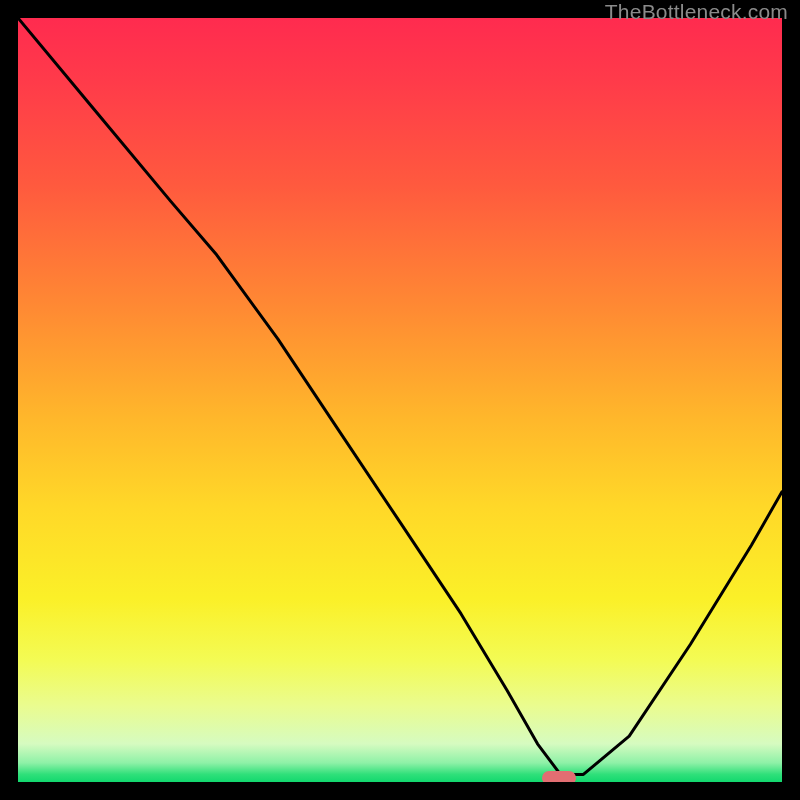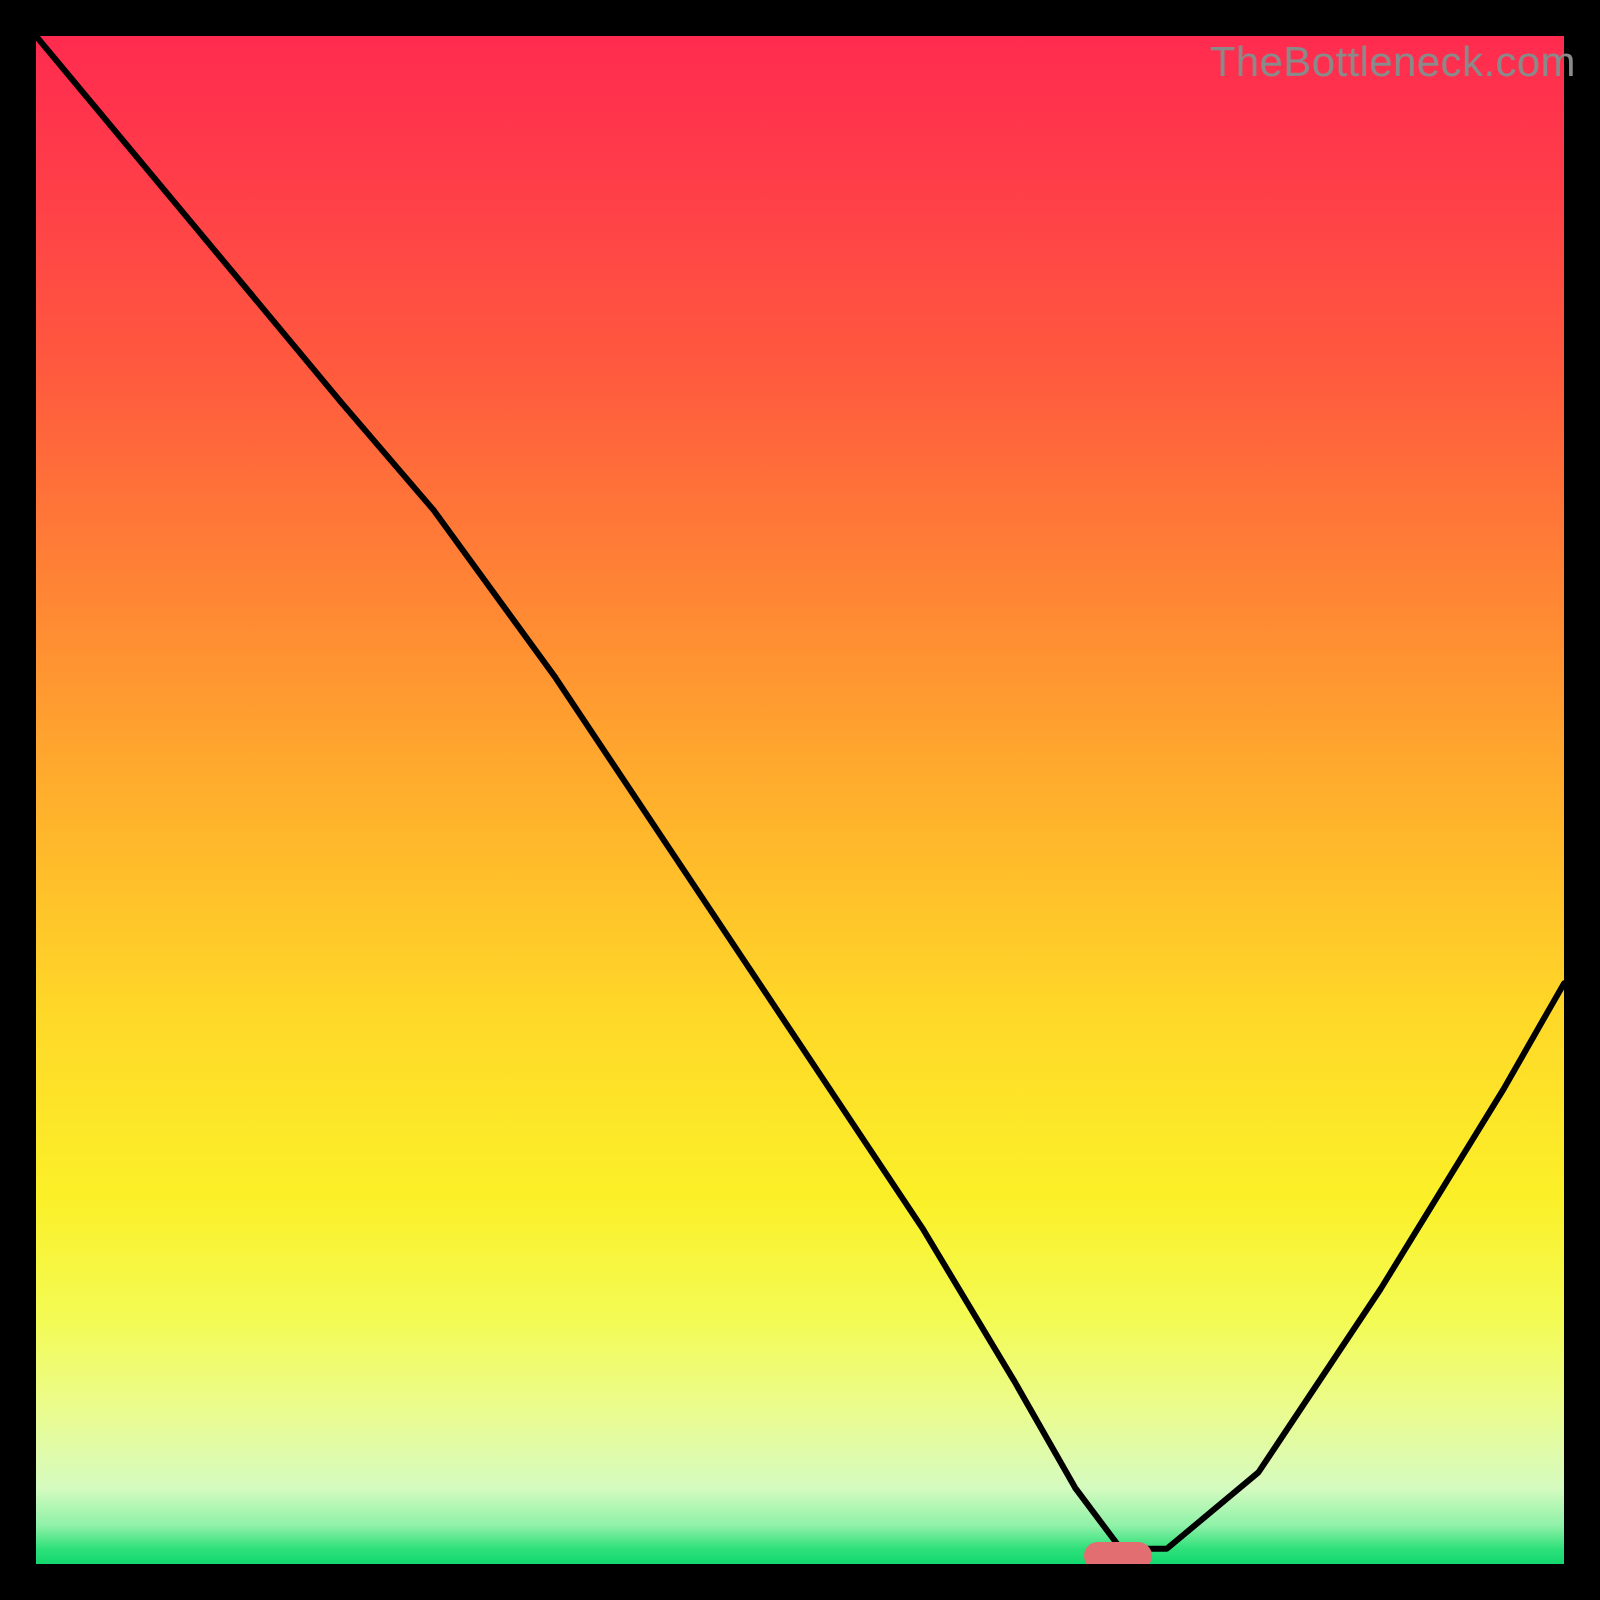--- a/index.html
+++ b/index.html
@@ -57,21 +57,20 @@
   }
   .watermark {
     position: absolute;
     top: 0px;
     right: 12px;
     font-family: Arial, Helvetica, sans-serif;
     font-size: 21px;
     color: #8a8a8a;
     letter-spacing: 0.2px;
     user-select: none;
-    margin-top: 20px;
   }
 </style>
 </head>
 <body>
 
 <div class="frame">
   <div class="plot">
     <svg class="curve" viewBox="0 0 764 764" preserveAspectRatio="none">
       <path d="M0.0 0.0 L76.4 91.7 L152.8 183.4 L198.6 236.8 L259.8 320.9 L320.9 412.6 L382.0 504.2 L443.1 595.9 L489.0 672.3 L519.5 725.8 L542.4 756.4 L565.4 756.4 L611.2 718.2 L672.3 626.5 L733.4 527.2 L764.0 473.7" fill="none" stroke="#000" stroke-width="3" stroke-linecap="round" stroke-linejoin="round"></path>
     </svg>

